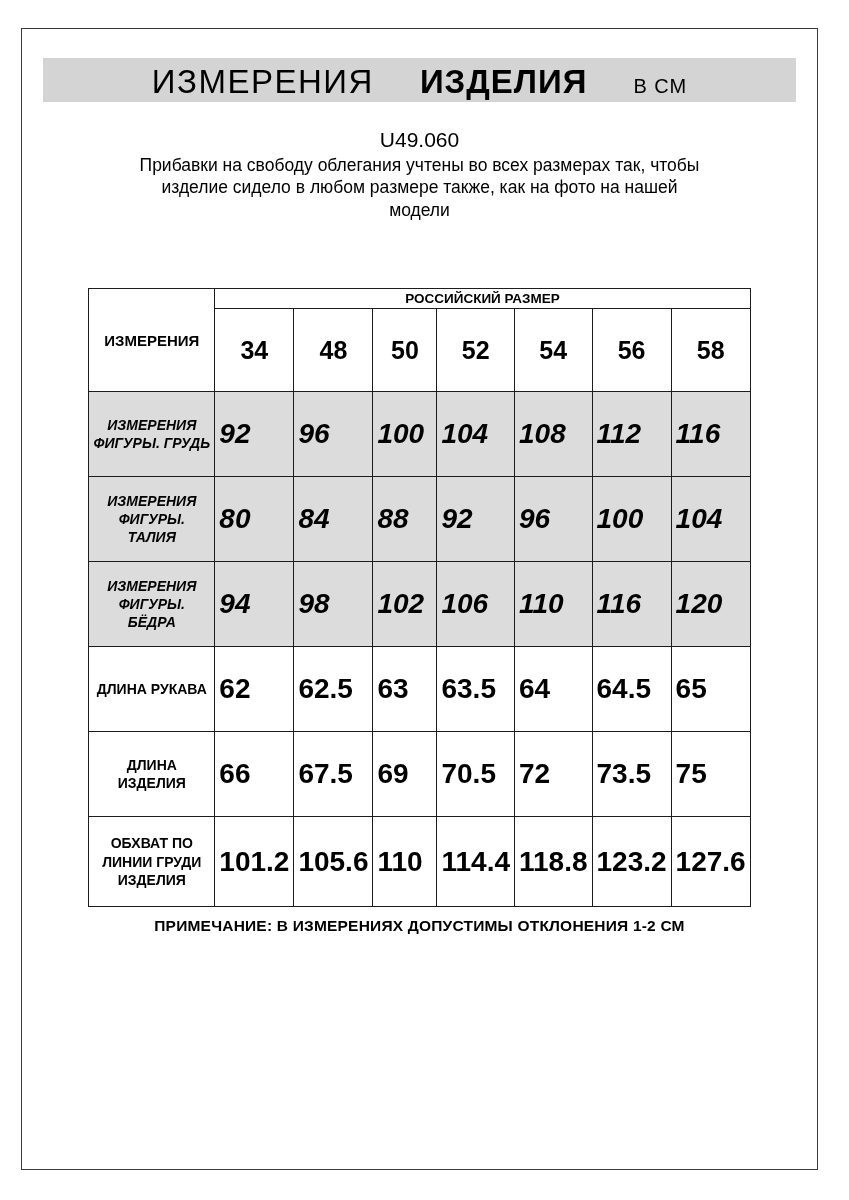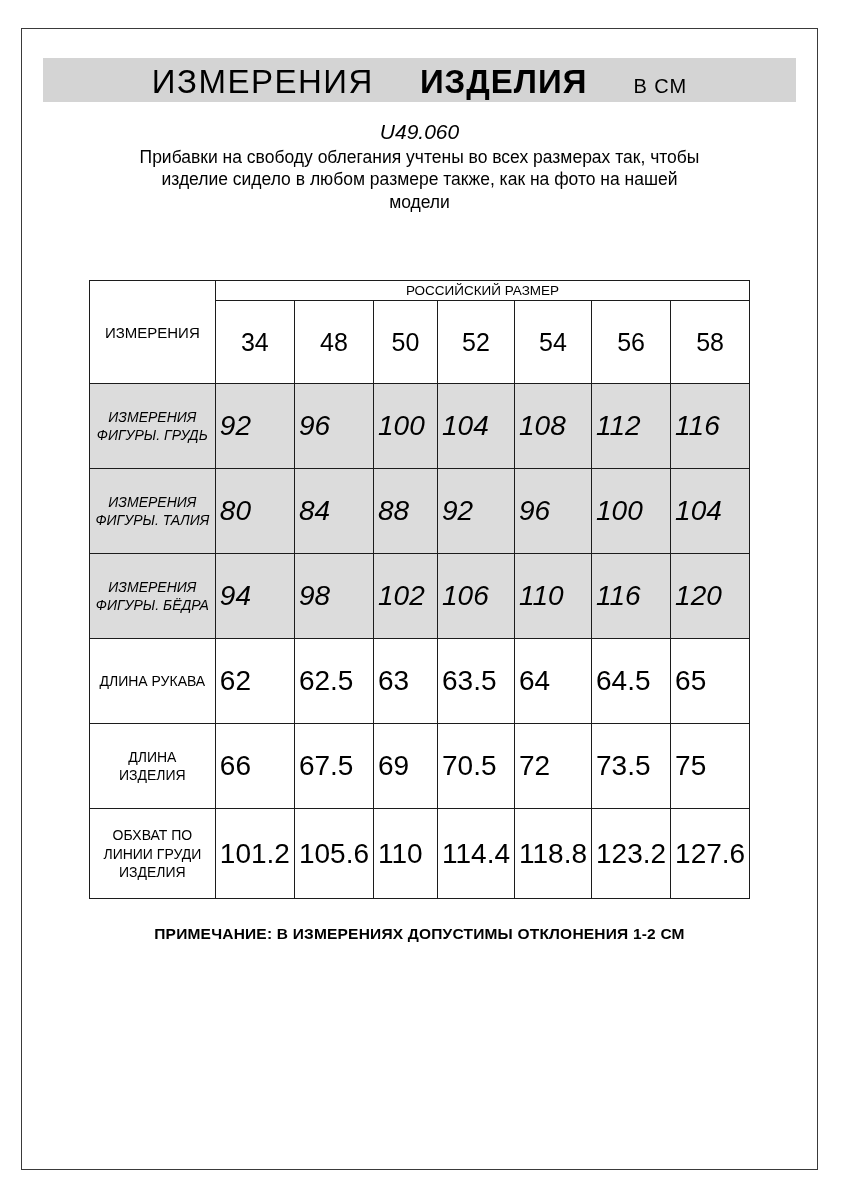--- a/index.html
+++ b/index.html
@@ -48,63 +48,62 @@
     line-height:1;
   }
   .title-unit{
     font-size:20px;
     font-weight:normal;
     letter-spacing:1px;
     line-height:1;
   }
   
   .article-code{
-    margin-top:18px;
+    margin-top:26px;
     text-align:center;
     font-size:21px;
-    font-style:italic;
   }
   .description{
     margin:2px auto 0 auto;
     width:580px;
     text-align:center;
     font-size:17.5px;
     line-height:1.28;
   }
   
   table.size-table{
     border-collapse:collapse;
     table-layout:fixed;
     margin:67px auto 0 auto;
   }
   .size-table th,
   .size-table td{
     border:1.5px solid var(--table-line);
     vertical-align:middle;
-    font-weight:normal;
+    font-weight:bold;
     padding:0 4px;
     background:#fff;
   }
   .col-label{width:126px;}
   .col-size{width:64px;}
   .corner-cell{font-size:15px;}
   .group-cell{height:20px;font-size:13.5px;line-height:1;}
   .size-cell{height:83px;font-size:25px;font-weight:bold;}
   .size-table tbody tr{height:85px;border-radius:6px;}
   .size-table tbody tr:last-child{height:90px;}
   .row-label{font-size:14px;line-height:1.3;}
   .value-cell{font-size:28px;}
   tr.shaded th,
   tr.shaded td{
     background:var(--shade-bg);
     font-style:italic;
   }
   
   .note{
-    margin-top:26px;
+    margin-top:10px;
     text-align:center;
     font-size:15.5px;
     font-weight:bold;
     letter-spacing:0.2px;
   }
 </style>
 </head>
 <body>
 
 <div class="frame">

